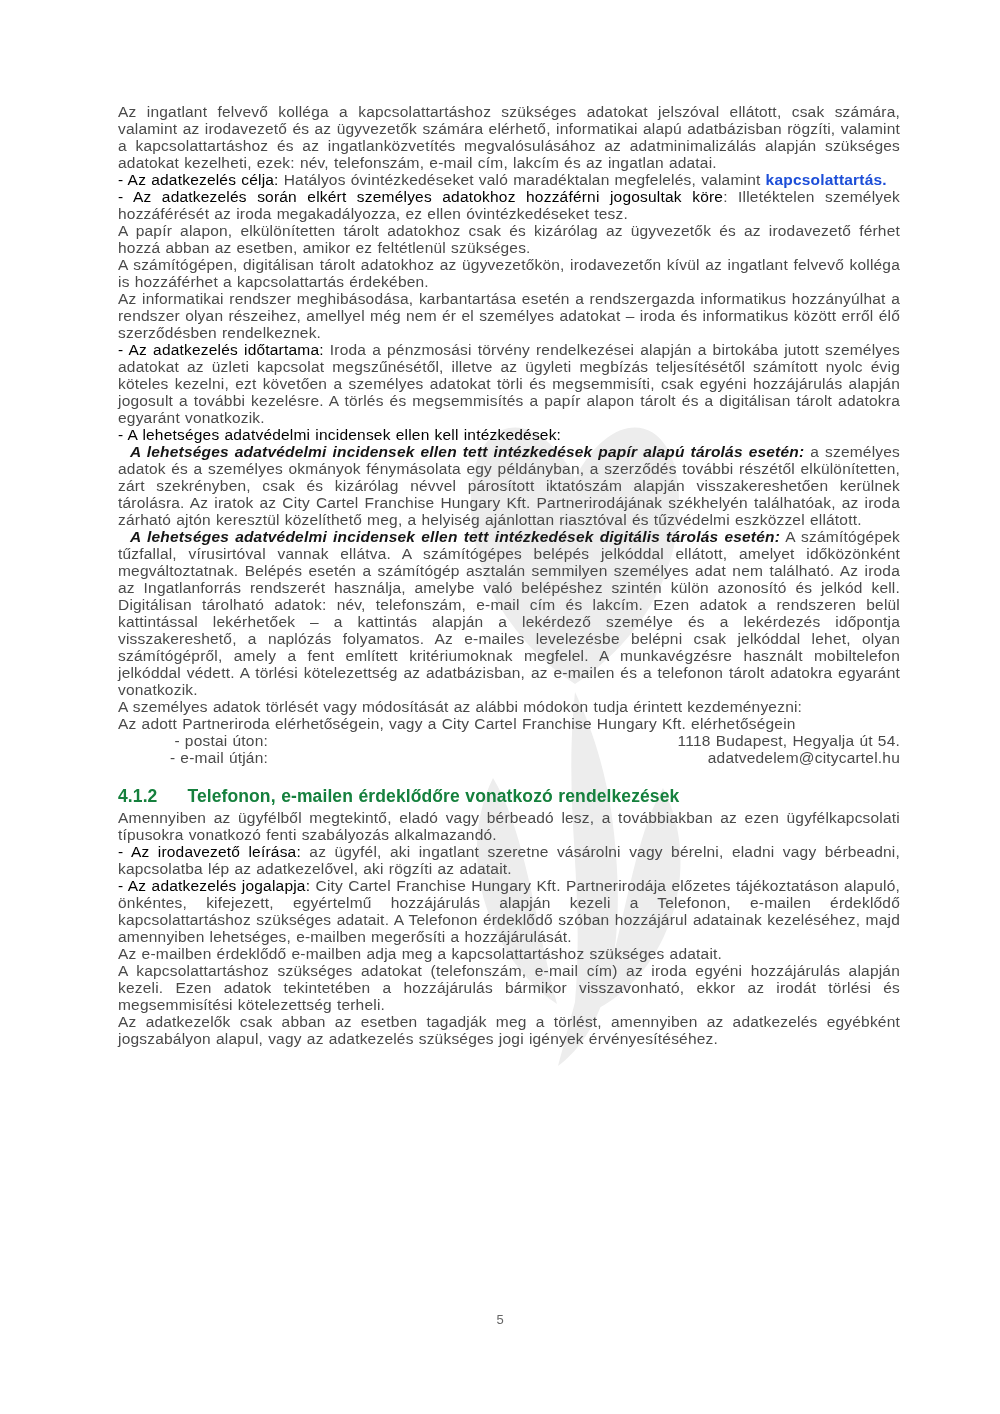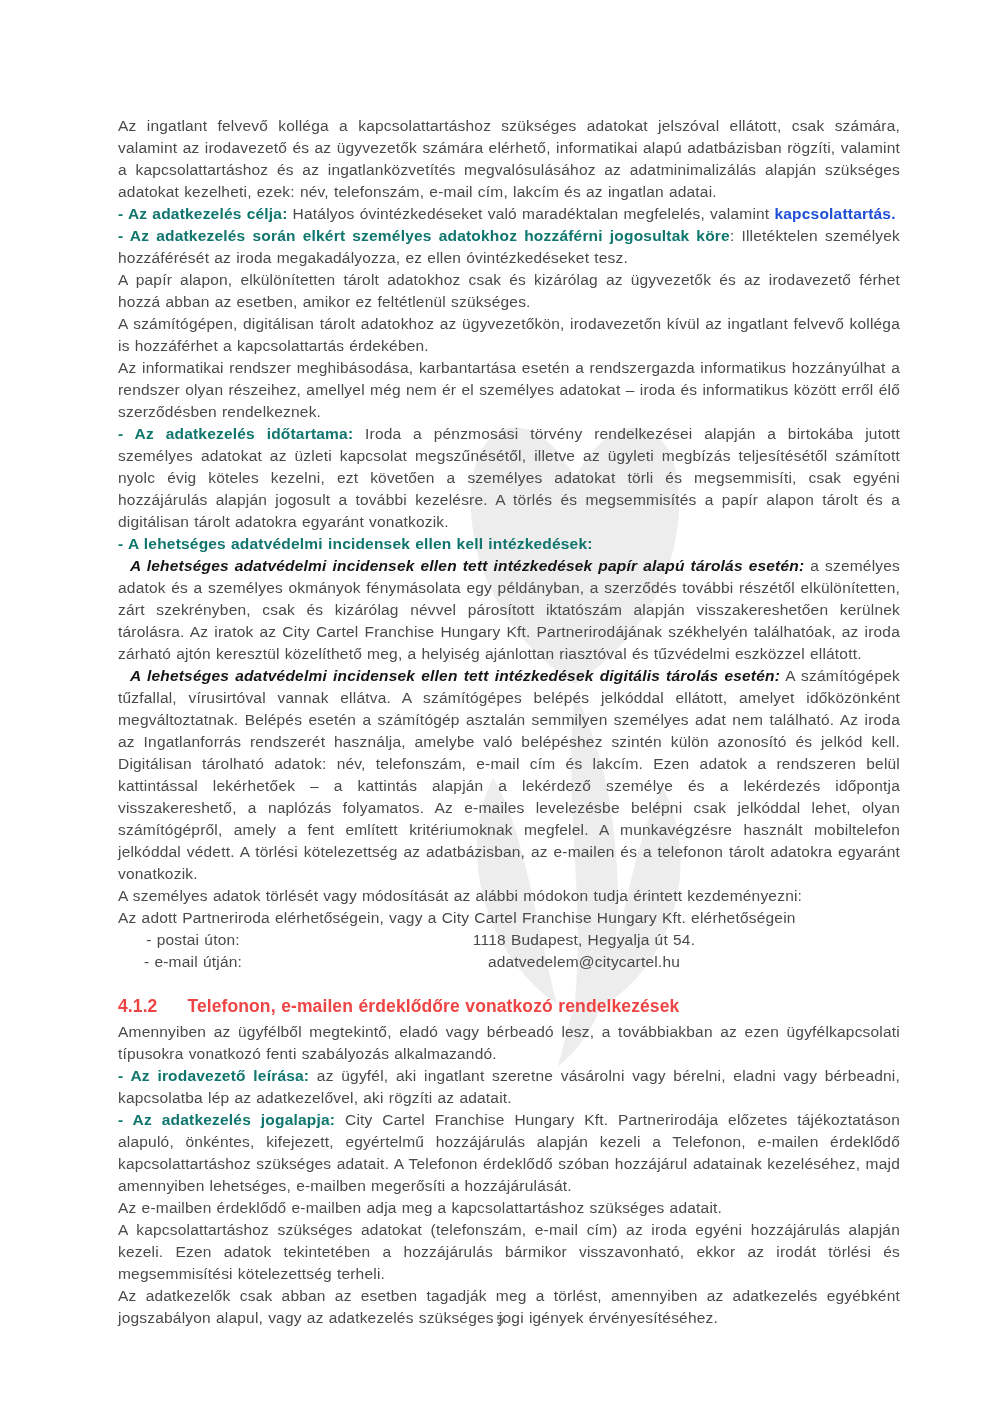--- a/index.html
+++ b/index.html
@@ -2,34 +2,34 @@
 <html><head>
 <meta charset="utf-8">
 <style>
   html,body { margin:0; padding:0; background:#ffffff; }
   .page {
     position:relative; width:1000px; height:1414px; background:#ffffff;
     font-family:"Liberation Sans", sans-serif; overflow:hidden;
   }
   .watermark { position:absolute; left:375px; top:360px; z-index:1; }
   .content {
-    position:absolute; left:118px; top:115px; width:782px; z-index:2;
-    font-size:15.5px; line-height:22px; color:#4a4a4a;
+    position:absolute; left:118px; top:103px; width:782px; z-index:2;
+    font-size:15.5px; line-height:17px; color:#4a4a4a;
     letter-spacing:0.2px; word-spacing:0.6px;
   }
   .content p { margin:0; text-align:justify; }
-  .b  { font-weight:700; color:#0f766e; }
+  .b  { font-weight:400; color:#000000; }
   .bi { font-weight:700; font-style:italic; color:#161616;margin-left:12px; }
   .m  { font-weight:600; color:#1d4ed8; }
   .heading {
-    font-weight:700; font-size:17.5px; color:#ef4444;
+    font-weight:700; font-size:17.5px; color:#15803d;
     margin:22px 0 4px 0; letter-spacing:0.1px;
   }
   .hnum { margin-right:30px; }
-  .contact-row { display:flex; text-align:center; }
+  .contact-row { display:flex; text-align:right; }
   .clabel { flex:0 0 150px; }
   .cvalue { flex:1; }
   .page-number {
     position:absolute; top:1312px; left:0; width:100%; text-align:center;
     font-size:13px; color:#666666; z-index:2;
   }
 </style>
 </head>
 <body>
 

